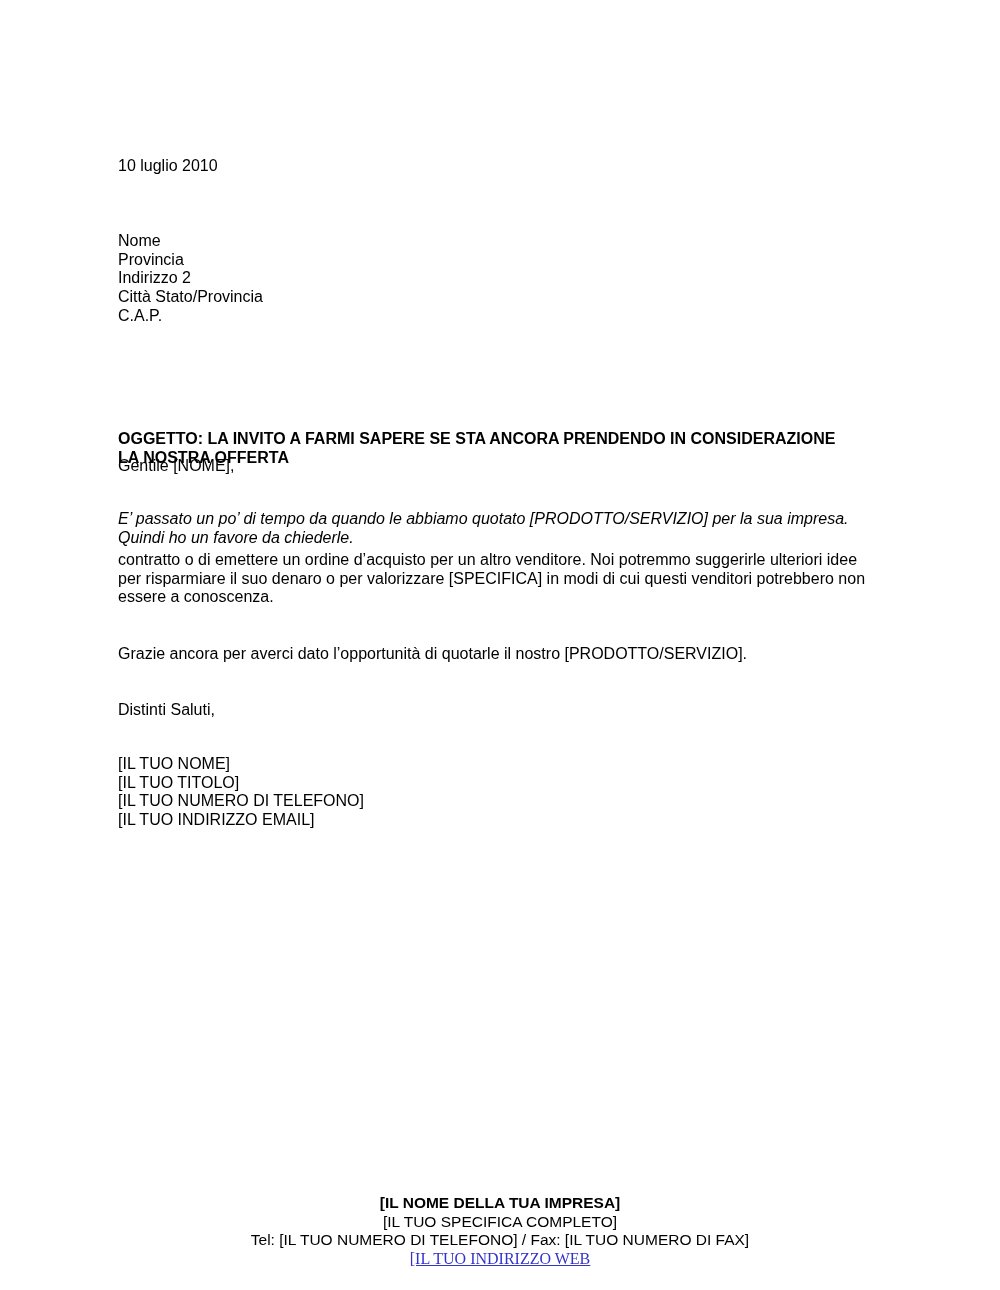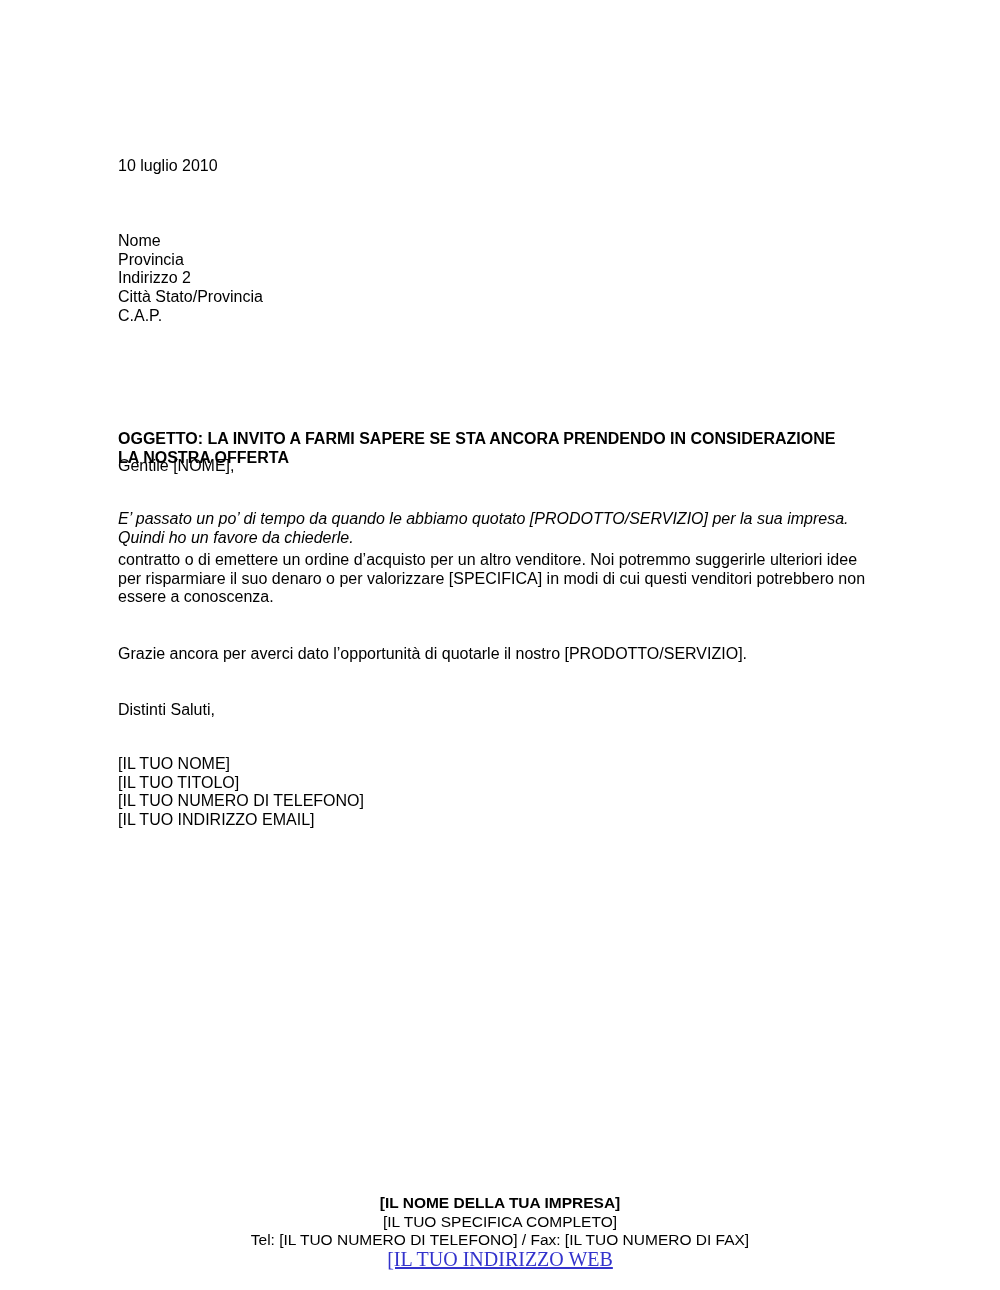--- a/index.html
+++ b/index.html
@@ -4,21 +4,21 @@
   <style>
     html, body { margin: 0; padding: 0; background: #ffffff; }
     body { width: 1000px; height: 1290px; position: relative; overflow: hidden;
            font-family: "Liberation Sans", sans-serif; color: #000; font-size: 16px; }
     .page { position: absolute; left: 0; top: 0; width: 810px; height: 1290px; background: #fff; }
     .blk { position: absolute; left: 118px; line-height: 18.7px; white-space: nowrap; }
     .line { display: block; }
     .subject { font-weight: bold; margin-top: 48px; }
     .footer { position: absolute; left: 0; width: 1000px; top: 1146px; text-align: center; line-height: 18.7px; font-size: 15.5px; margin-top: 48px; }
     .footer .company { font-weight: bold; }
-    .footer a { font-family: "Liberation Serif", serif; color: #3333cc; text-decoration: underline; font-size: 20px; }
+    .footer a { font-family: "Liberation Serif", serif; color: #3333cc; text-decoration: underline; font-size: 16px; }
   </style>
 </head>
 <body>
 
 <div class="page">
 
   <div class="blk" style="top:157px;">
     <span class="line">10 luglio 2010</span>
   </div>
 

